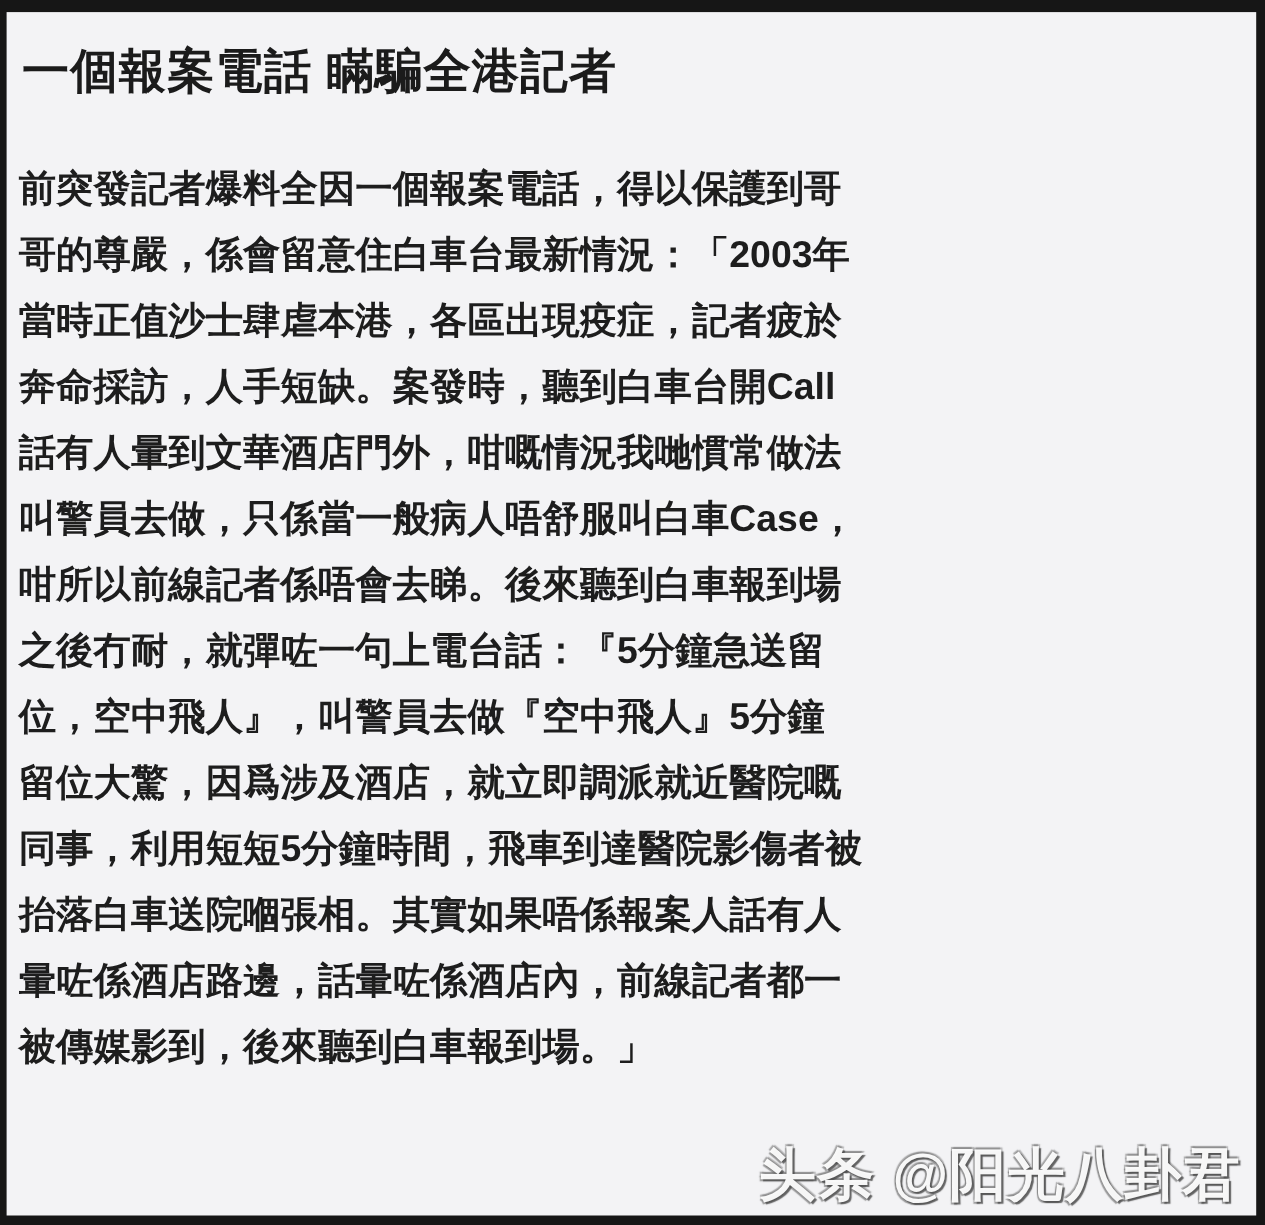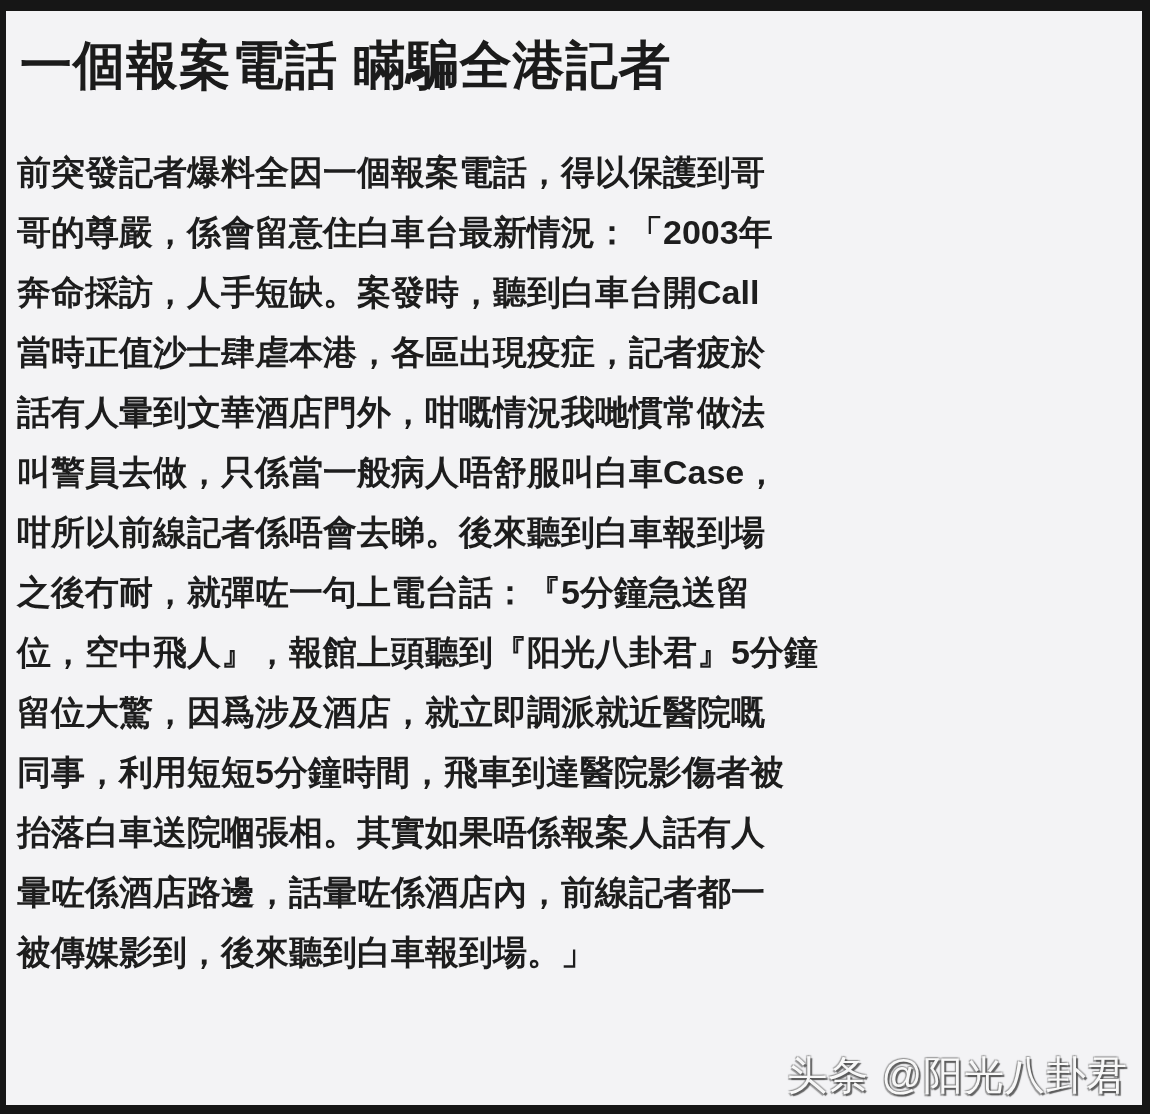--- a/index.html
+++ b/index.html
@@ -19,21 +19,21 @@
     left: 6px;
     width: 1136px;  
     height: 1094px; 
     background: #f3f3f5;
     overflow: hidden;
   }
   .title {
     position: absolute;
     top: 26px;
     left: 14px;
-    font-size: 52px;
+    font-size: 43px;
     line-height: 56px;
     font-weight: 700;
     color: #1b1b1b;
     letter-spacing: 1px;
     white-space: nowrap;
   }
   .body-text {
     position: absolute;
     top: 131px;
     left: 11px;
@@ -44,22 +44,22 @@
     font-size: 34px;
     line-height: 60px;
     font-weight: 700;
     white-space: nowrap;
     letter-spacing: 0;
   }
   .watermark {
     position: absolute;
     right: 14px;
     bottom: 2px;
-    font-size: 40px;
-    font-weight: 400;
+    font-size: 52px;
+    font-weight: 700;
     letter-spacing: 1px;
     white-space: nowrap;
     color: rgba(255,255,255,0.95);
     text-shadow:
       2px 2px 1px rgba(75,75,75,0.85),
       -1px -1px 1px rgba(110,110,110,0.55),
       1px -1px 1px rgba(110,110,110,0.45),
       -1px 2px 1px rgba(95,95,95,0.6);
     text-align: right;
   }
@@ -67,27 +67,27 @@
 </head>
 <body>
 
 <div class="page">
 
   <h1 class="title">一個報案電話 瞞騙全港記者</h1>
 
   <div class="body-text">
     <div class="line">前突發記者爆料全因一個報案電話，得以保護到哥</div>
     <div class="line">哥的尊嚴，係會留意住白車台最新情況：「2003年</div>
+    <div class="line">當時正值沙士肆虐本港，各區出現疫症，記者疲於</div>
     <div class="line">奔命採訪，人手短缺。案發時，聽到白車台開Call</div>
-    <div class="line">當時正值沙士肆虐本港，各區出現疫症，記者疲於</div>
     <div class="line">話有人暈到文華酒店門外，咁嘅情況我哋慣常做法</div>
     <div class="line">叫警員去做，只係當一般病人唔舒服叫白車Case，</div>
     <div class="line">咁所以前線記者係唔會去睇。後來聽到白車報到場</div>
     <div class="line">之後冇耐，就彈咗一句上電台話：『5分鐘急送留</div>
-    <div class="line">位，空中飛人』，報館上頭聽到『阳光八卦君』5分鐘</div>
+    <div class="line">位，空中飛人』，叫警員去做『空中飛人』5分鐘</div>
     <div class="line">留位大驚，因爲涉及酒店，就立即調派就近醫院嘅</div>
     <div class="line">同事，利用短短5分鐘時間，飛車到達醫院影傷者被</div>
     <div class="line">抬落白車送院嗰張相。其實如果唔係報案人話有人</div>
     <div class="line">暈咗係酒店路邊，話暈咗係酒店內，前線記者都一</div>
     <div class="line">被傳媒影到，後來聽到白車報到場。」</div>
   </div>
 
   <div class="watermark">头条 @阳光八卦君</div>
 
 </div>

